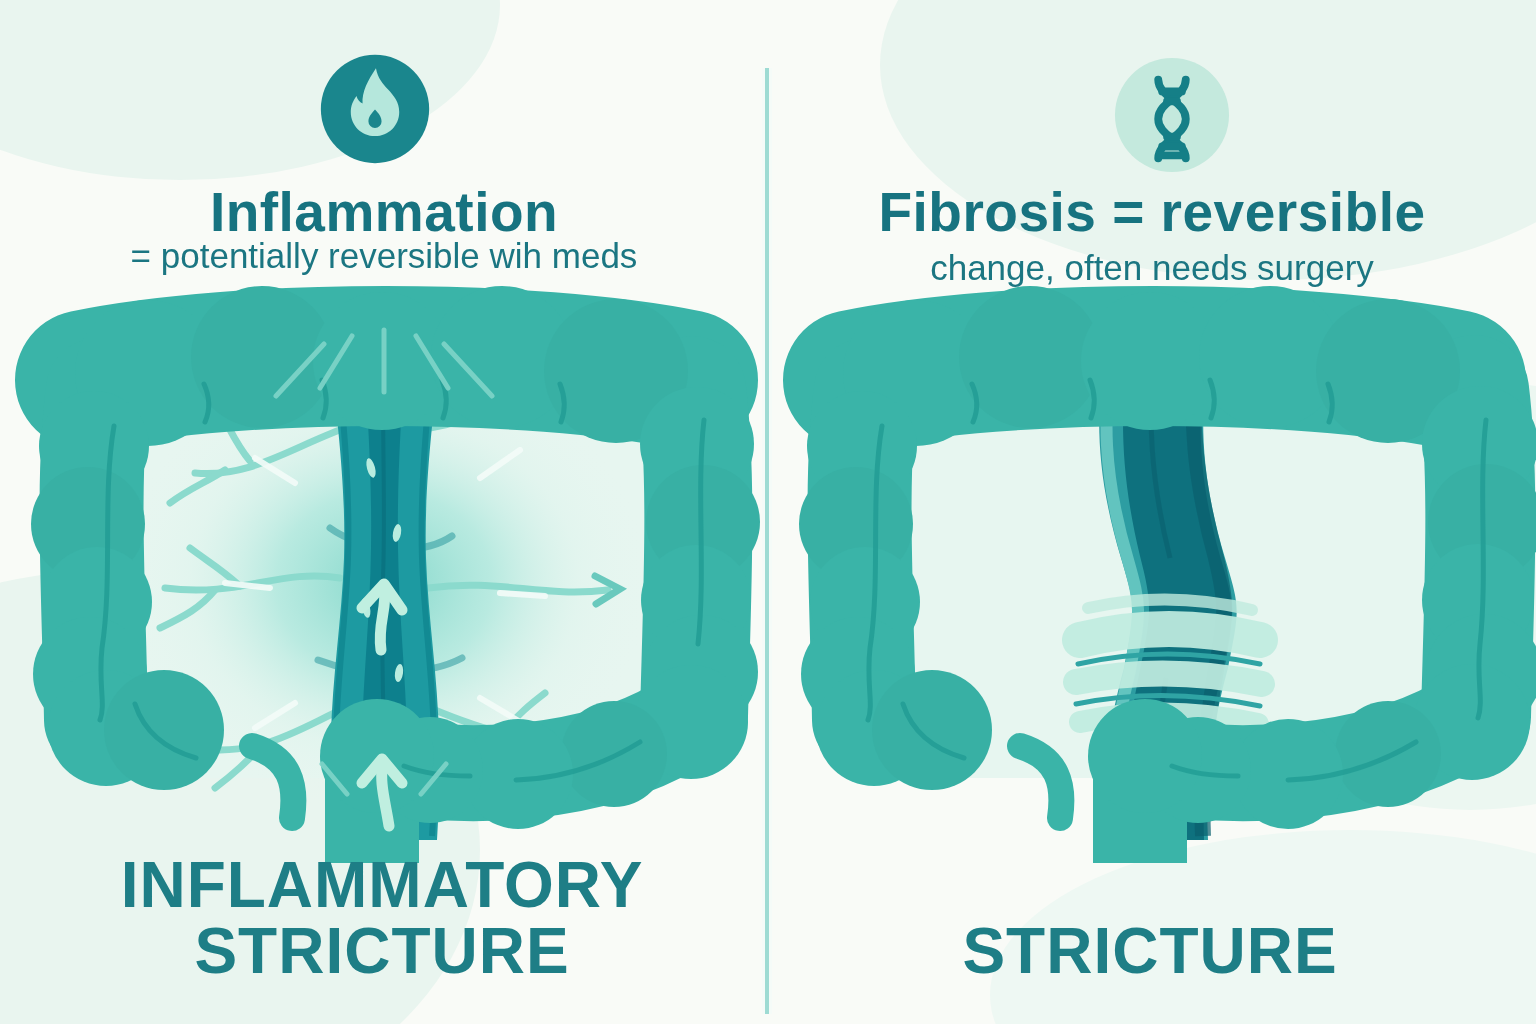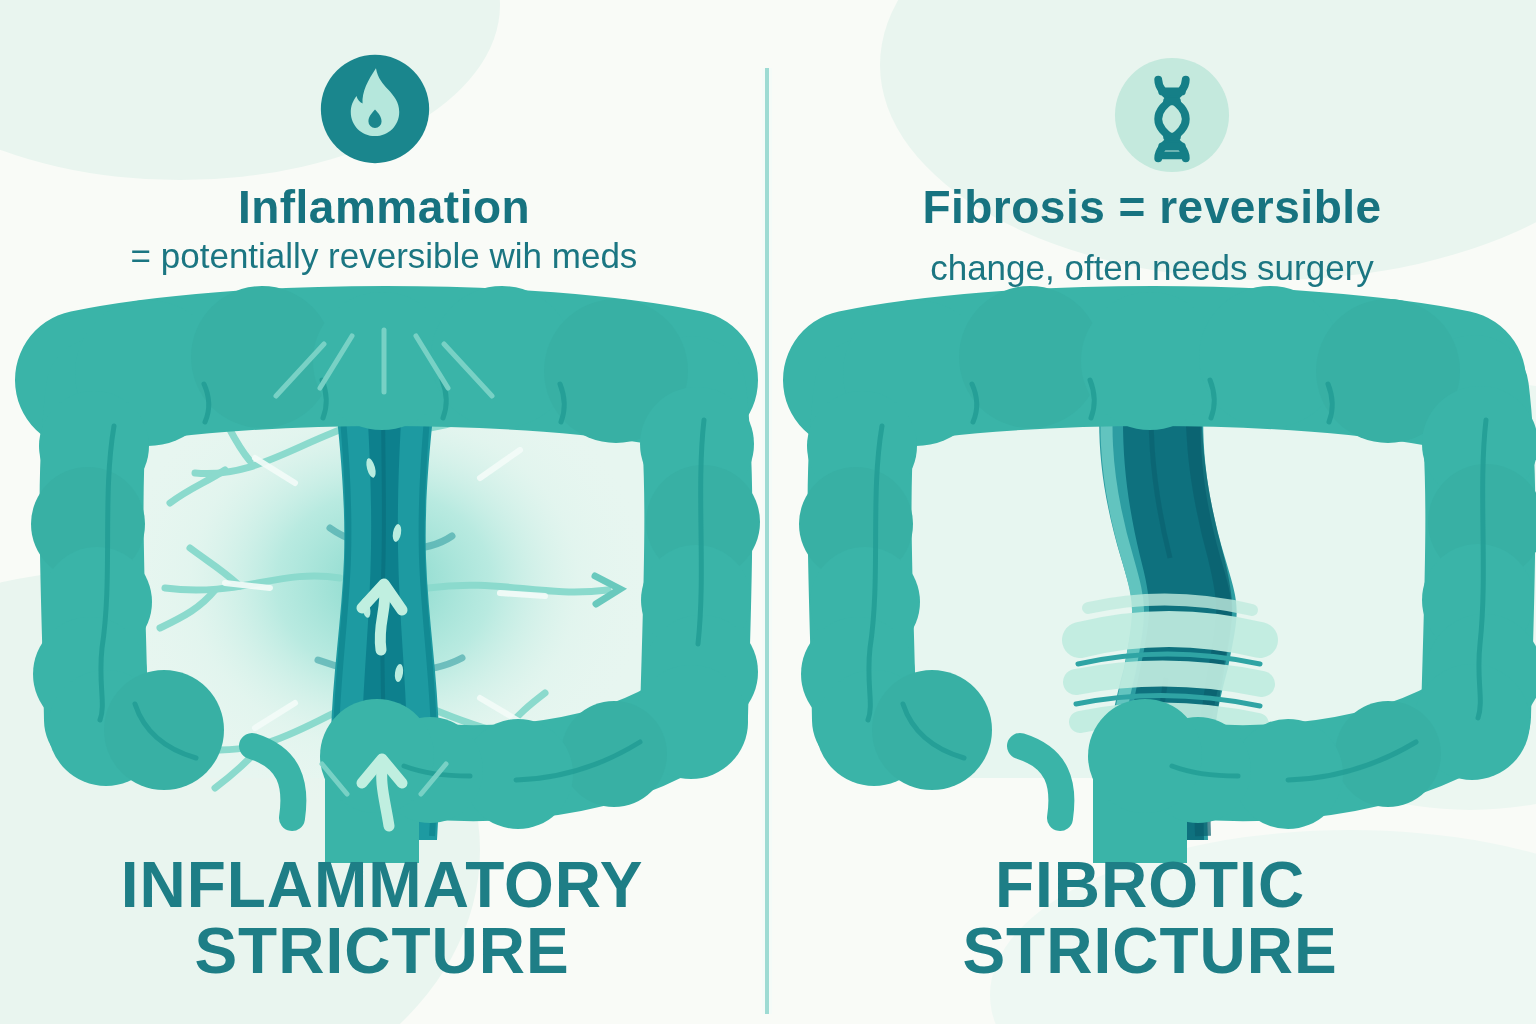--- a/index.html
+++ b/index.html
@@ -10,21 +10,21 @@
   }
   .blob{position:absolute;border-radius:50%;background:#e9f5ef;z-index:0;}
   .panel-svg{position:absolute;top:278px;z-index:1;}
   .divider{
     position:absolute;left:765px;top:68px;width:4px;height:946px;
     background:#9edbd3;box-shadow:-3px 0 0 #f5fbf8, 3px 0 0 #f5fbf8;z-index:2;
   }
   .header-icon{position:absolute;z-index:3;}
   .panel-title{
     position:absolute;width:768px;text-align:center;z-index:3;
-    font-size:46px;font-weight:700;color:#177380;letter-spacing:0.5px;
+    font-size:55px;font-weight:700;color:#177380;letter-spacing:0.5px;
   }
   .panel-subtitle{
     position:absolute;width:768px;text-align:center;z-index:3;
     font-size:35px;font-weight:400;color:#1b7682;
   }
   .panel-label{
     position:absolute;width:764px;text-align:center;z-index:3;
     font-size:64px;line-height:66px;font-weight:700;color:#1e7e86;letter-spacing:1px;
   }
   .left-col{left:0;}
@@ -265,15 +265,15 @@
       <path d="M442,102 Q450,122 443,140"></path>
       <path d="M560,106 Q568,126 561,144"></path>
       <path d="M648,464 Q588,500 520,502"></path>
       <path d="M470,498 Q430,498 404,488"></path>
       <path d="M135,426 Q148,466 196,480"></path>
     </g>
   </g>
 </svg>
 
 <div class="panel-label right-col" style="top:852px;">
-  <span>FIBROTIC</span><br>
+  <br>
   <span>STRICTURE</span>
 </div>
 
 </body></html>

